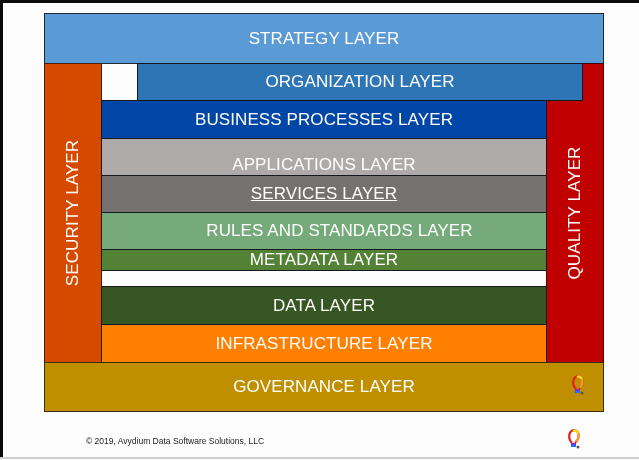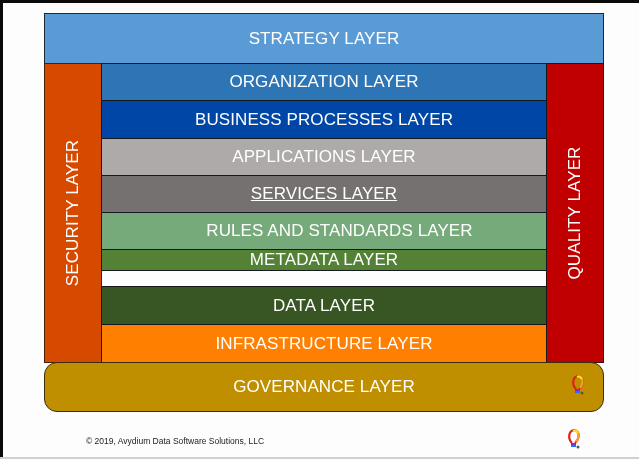--- a/index.html
+++ b/index.html
@@ -13,21 +13,21 @@
     .frame-bottom { position: absolute; left: 0; top: 457px; width: 639px; height: 2px; background: #d0d0d0; }
 
     .block {
       position: absolute; box-sizing: border-box;
       border: 1px solid #1e2a33;
       color: #ffffff; font-size: 17px;
       display: flex; align-items: center; justify-content: center;
       text-align: center; letter-spacing: 0.1px;
     }
     .strategy { left: 44px; top: 13px; width: 560px; height: 51px; }
-    .governance { left: 44px; top: 362px; width: 560px; height: 50px; border-color: #3a2e10; border-radius: 13px; }
+    .governance { left: 44px; top: 362px; width: 560px; height: 50px; border-color: #3a2e10; }
     .security { left: 44px; top: 63px; width: 58px; height: 300px; border-color: #4a1e08; }
     .quality { left: 546px; top: 63px; width: 58px; height: 300px; border-color: #3a0808; }
     .vlabel { transform: rotate(-90deg); white-space: nowrap; }
 
     .layer { left: 101px; width: 446px; border-color: #15181c; }
 
     .logo { position: absolute; width: 16px; height: 22px; }
     .logo-gov { left: 570px; top: 374px; }
     .logo-foot { left: 566px; top: 428px; }
 
@@ -49,27 +49,27 @@
 
 <div class="block security" style="background: rgb(214, 74, 0);">
   <span class="vlabel">SECURITY LAYER</span>
 </div>
 
 <div class="block quality" style="background: rgb(192, 0, 0);">
   <span class="vlabel">QUALITY LAYER</span>
 </div>
 
 <div id="layers-container">
-  <div class="block layer" style="top: 63px; height: 38px; background: rgb(46, 117, 182);">
+  <div class="block layer" style="top: 63px; height: 38px; background: rgb(46, 117, 182); margin-left: 36px;">
     <span>ORGANIZATION LAYER</span>
   </div>
   <div class="block layer" style="top: 100px; height: 39px; background: rgb(0, 70, 166);">
     <span>BUSINESS PROCESSES LAYER</span>
   </div>
-  <div class="block layer" style="top: 138px; height: 38px; background: rgb(174, 170, 170);">
+  <div class="block layer" style="top: 138px; height: 38px; background: rgb(174, 170, 170); align-items: flex-end;">
     <span>APPLICATIONS LAYER</span>
   </div>
   <div class="block layer" style="top: 175px; height: 38px; background: rgb(118, 113, 113); text-decoration: underline;">
     <span>SERVICES LAYER</span>
   </div>
   <div class="block layer" style="top: 212px; height: 38px; background: rgb(119, 170, 122); padding-left: 31px;">
     <span>RULES AND STANDARDS LAYER</span>
   </div>
   <div class="block layer" style="top: 249px; height: 22px; background: rgb(83, 129, 53);">
     <span>METADATA LAYER</span>

